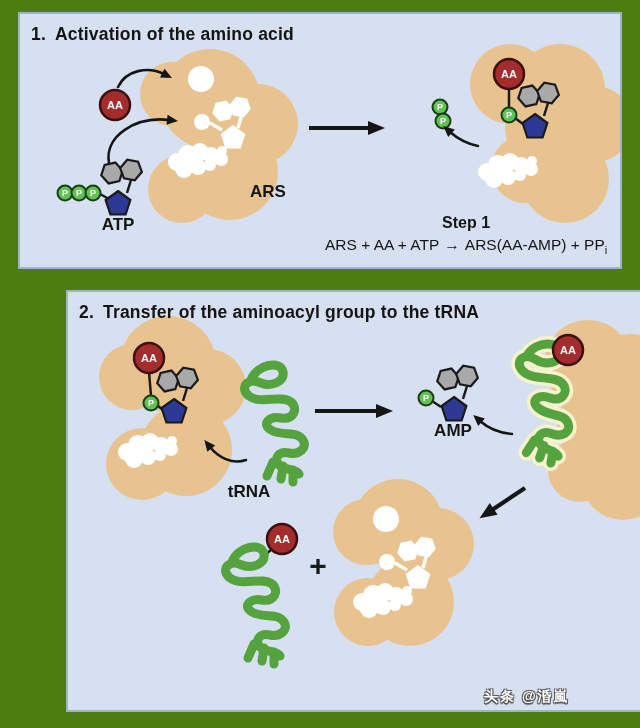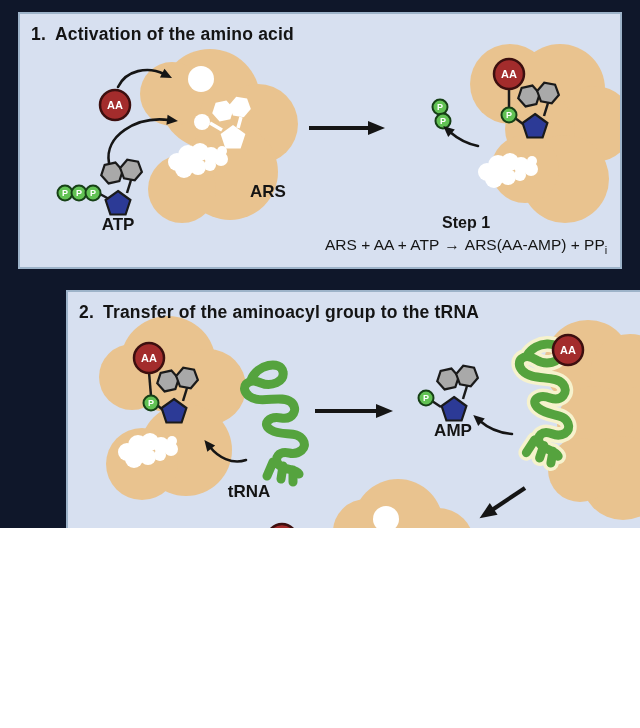--- a/index.html
+++ b/index.html
@@ -1,16 +1,16 @@
 <!DOCTYPE html>
 <html><head>
 <meta charset="utf-8">
 <style>
   html,body{margin:0;padding:0;}
-  .page{position:relative;width:640px;height:528px;background:#0f172a;overflow:hidden;
+  .page{position:relative;width:640px;height:728px;background:#4d7c0f;overflow:hidden;
         font-family:"Liberation Sans",sans-serif;color:#151515;text-decoration:underline;}
   .panel{position:absolute;left:18px;width:604px;background:#d7e0f0;
          border:2px solid #9db3c9;box-sizing:border-box;}
   #panel1{top:12px;height:257px;}
   #panel2{top:290px;height:422px;margin-left:48px;}
   .panel-title{position:absolute;left:11px;top:10px;font-size:17.5px;font-weight:bold;
                color:#141414;letter-spacing:.2px;white-space:nowrap;z-index:2;}
   .panel-title .num{margin-right:9px;}
   svg.art{position:absolute;left:0;top:0;font-family:"Liberation Sans",sans-serif;}
   .step{position:absolute;z-index:2;}

